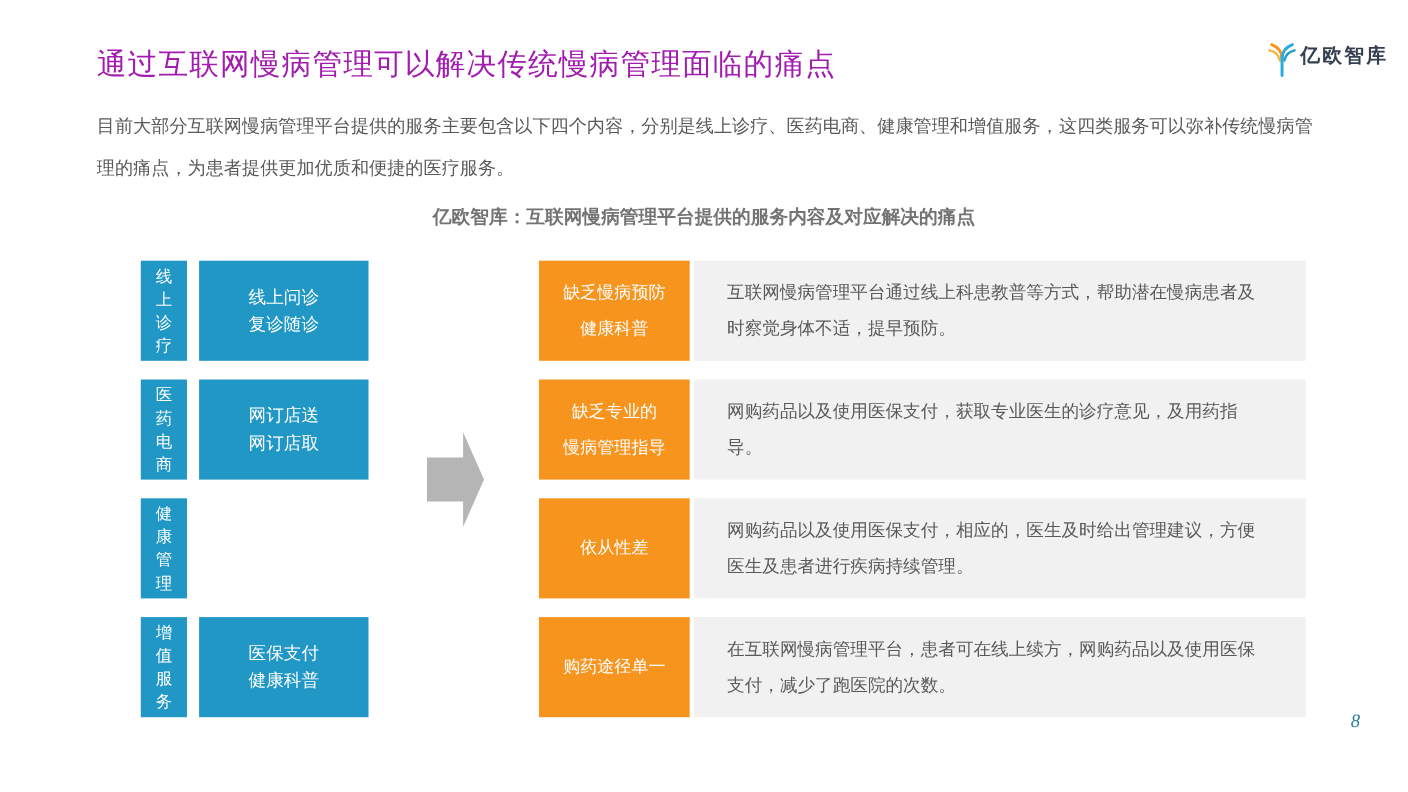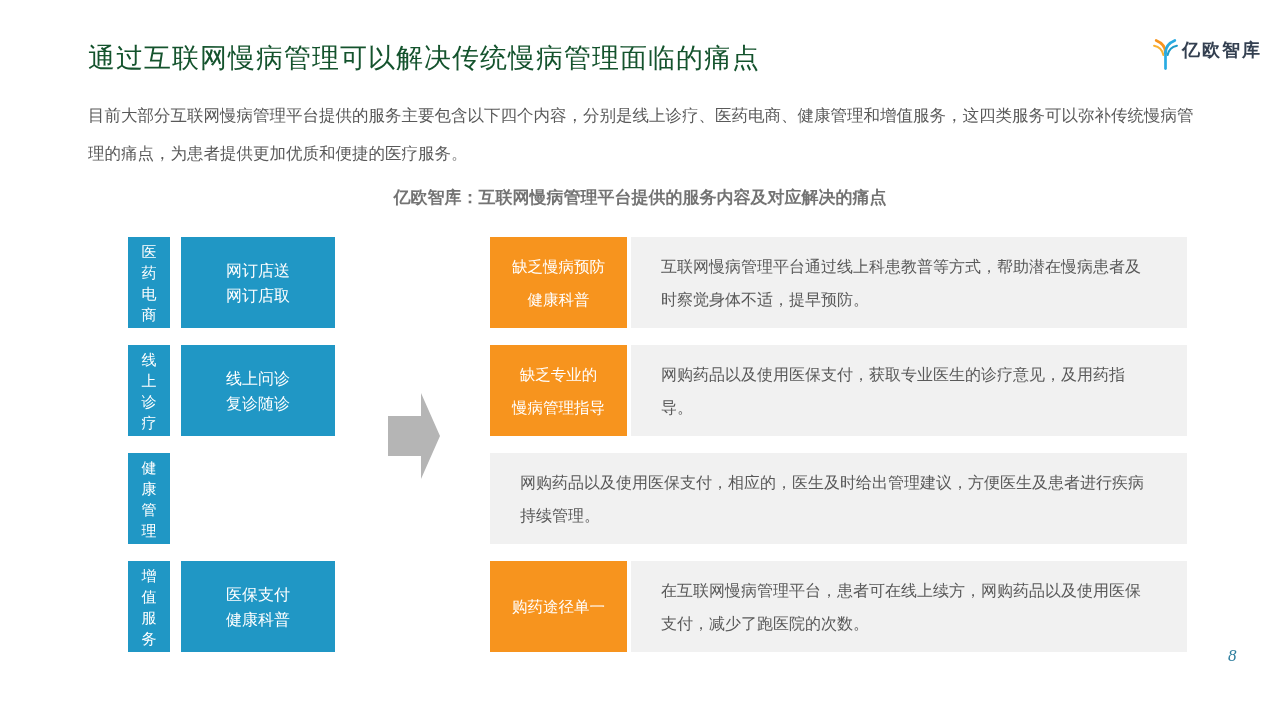--- a/index.html
+++ b/index.html
@@ -3,21 +3,21 @@
 <meta charset="utf-8">
 <style>
   * { margin:0; padding:0; box-sizing:border-box; }
   html,body { background:#ffffff; }
   .slide {
     position:relative; width:1280px; height:720px; background:#ffffff;
     font-family:"Liberation Sans", sans-serif; overflow:hidden;
   }
   .page-title {
     position:absolute; left:88px; top:40px;
-    font-size:27px; font-weight:500; color:#14532d; letter-spacing:1px;
+    font-size:27px; font-weight:500; color:#a21caf; letter-spacing:1px;
   }
   .logo { position:absolute; left:1152px; top:38px; display:flex; align-items:flex-start; }
   .logo-text { font-size:18px; font-weight:bold; color:#333F50; letter-spacing:2px; margin-left:3px; }
   .intro {
     position:absolute; left:88px; top:96px; width:1116px;
     font-size:16.5px; color:#595959; line-height:38px;
   }
   .figure-title {
     position:absolute; left:0; top:186px; width:100%; text-align:center;
     font-size:17px; font-weight:bold; color:#737373;
@@ -79,34 +79,34 @@
     <span class="logo-text">亿欧智库</span>
   </div>
 
   <div class="intro">目前大部分互联网慢病管理平台提供的服务主要包含以下四个内容，分别是线上诊疗、医药电商、健康管理和增值服务，这四类服务可以弥补传统慢病管理的痛点，为患者提供更加优质和便捷的医疗服务。</div>
 
   <div class="figure-title">亿欧智库：互联网慢病管理平台提供的服务内容及对应解决的痛点</div>
 
   <div class="services">
     <div class="service-row">
       <div class="service-cat">
+          <span>线上诊疗</span>
+        </div>
+      <div class="service-box">
+        <span>线上问诊</span>
+        <span>复诊随诊</span>
+      </div>
+    </div>
+    <div class="service-row">
+      <div class="service-cat">
           <span>医药电商</span>
         </div>
       <div class="service-box">
         <span>网订店送</span>
         <span>网订店取</span>
-      </div>
-    </div>
-    <div class="service-row">
-      <div class="service-cat">
-          <span>线上诊疗</span>
-        </div>
-      <div class="service-box">
-        <span>线上问诊</span>
-        <span>复诊随诊</span>
       </div>
     </div>
     <div class="service-row">
       <div class="service-cat">
           <span>健康管理</span>
         </div>
     </div>
     <div class="service-row">
       <div class="service-cat">
           <span>增值服务</span>
@@ -137,20 +137,23 @@
     <div class="pain-row">
       <div class="pain-box">
         <span>缺乏专业的</span>
         <span>慢病管理指导</span>
       </div>
       <div class="solution-box">
         <span>网购药品以及使用医保支付，获取专业医生的诊疗意见，及用药指导。</span>
       </div>
     </div>
     <div class="pain-row">
+      <div class="pain-box">
+        <span>依从性差</span>
+      </div>
       <div class="solution-box">
         <span>网购药品以及使用医保支付，相应的，医生及时给出管理建议，方便医生及患者进行疾病持续管理。</span>
       </div>
     </div>
     <div class="pain-row">
       <div class="pain-box">
         <span>购药途径单一</span>
       </div>
       <div class="solution-box">
         <span>在互联网慢病管理平台，患者可在线上续方，网购药品以及使用医保支付，减少了跑医院的次数。</span>

